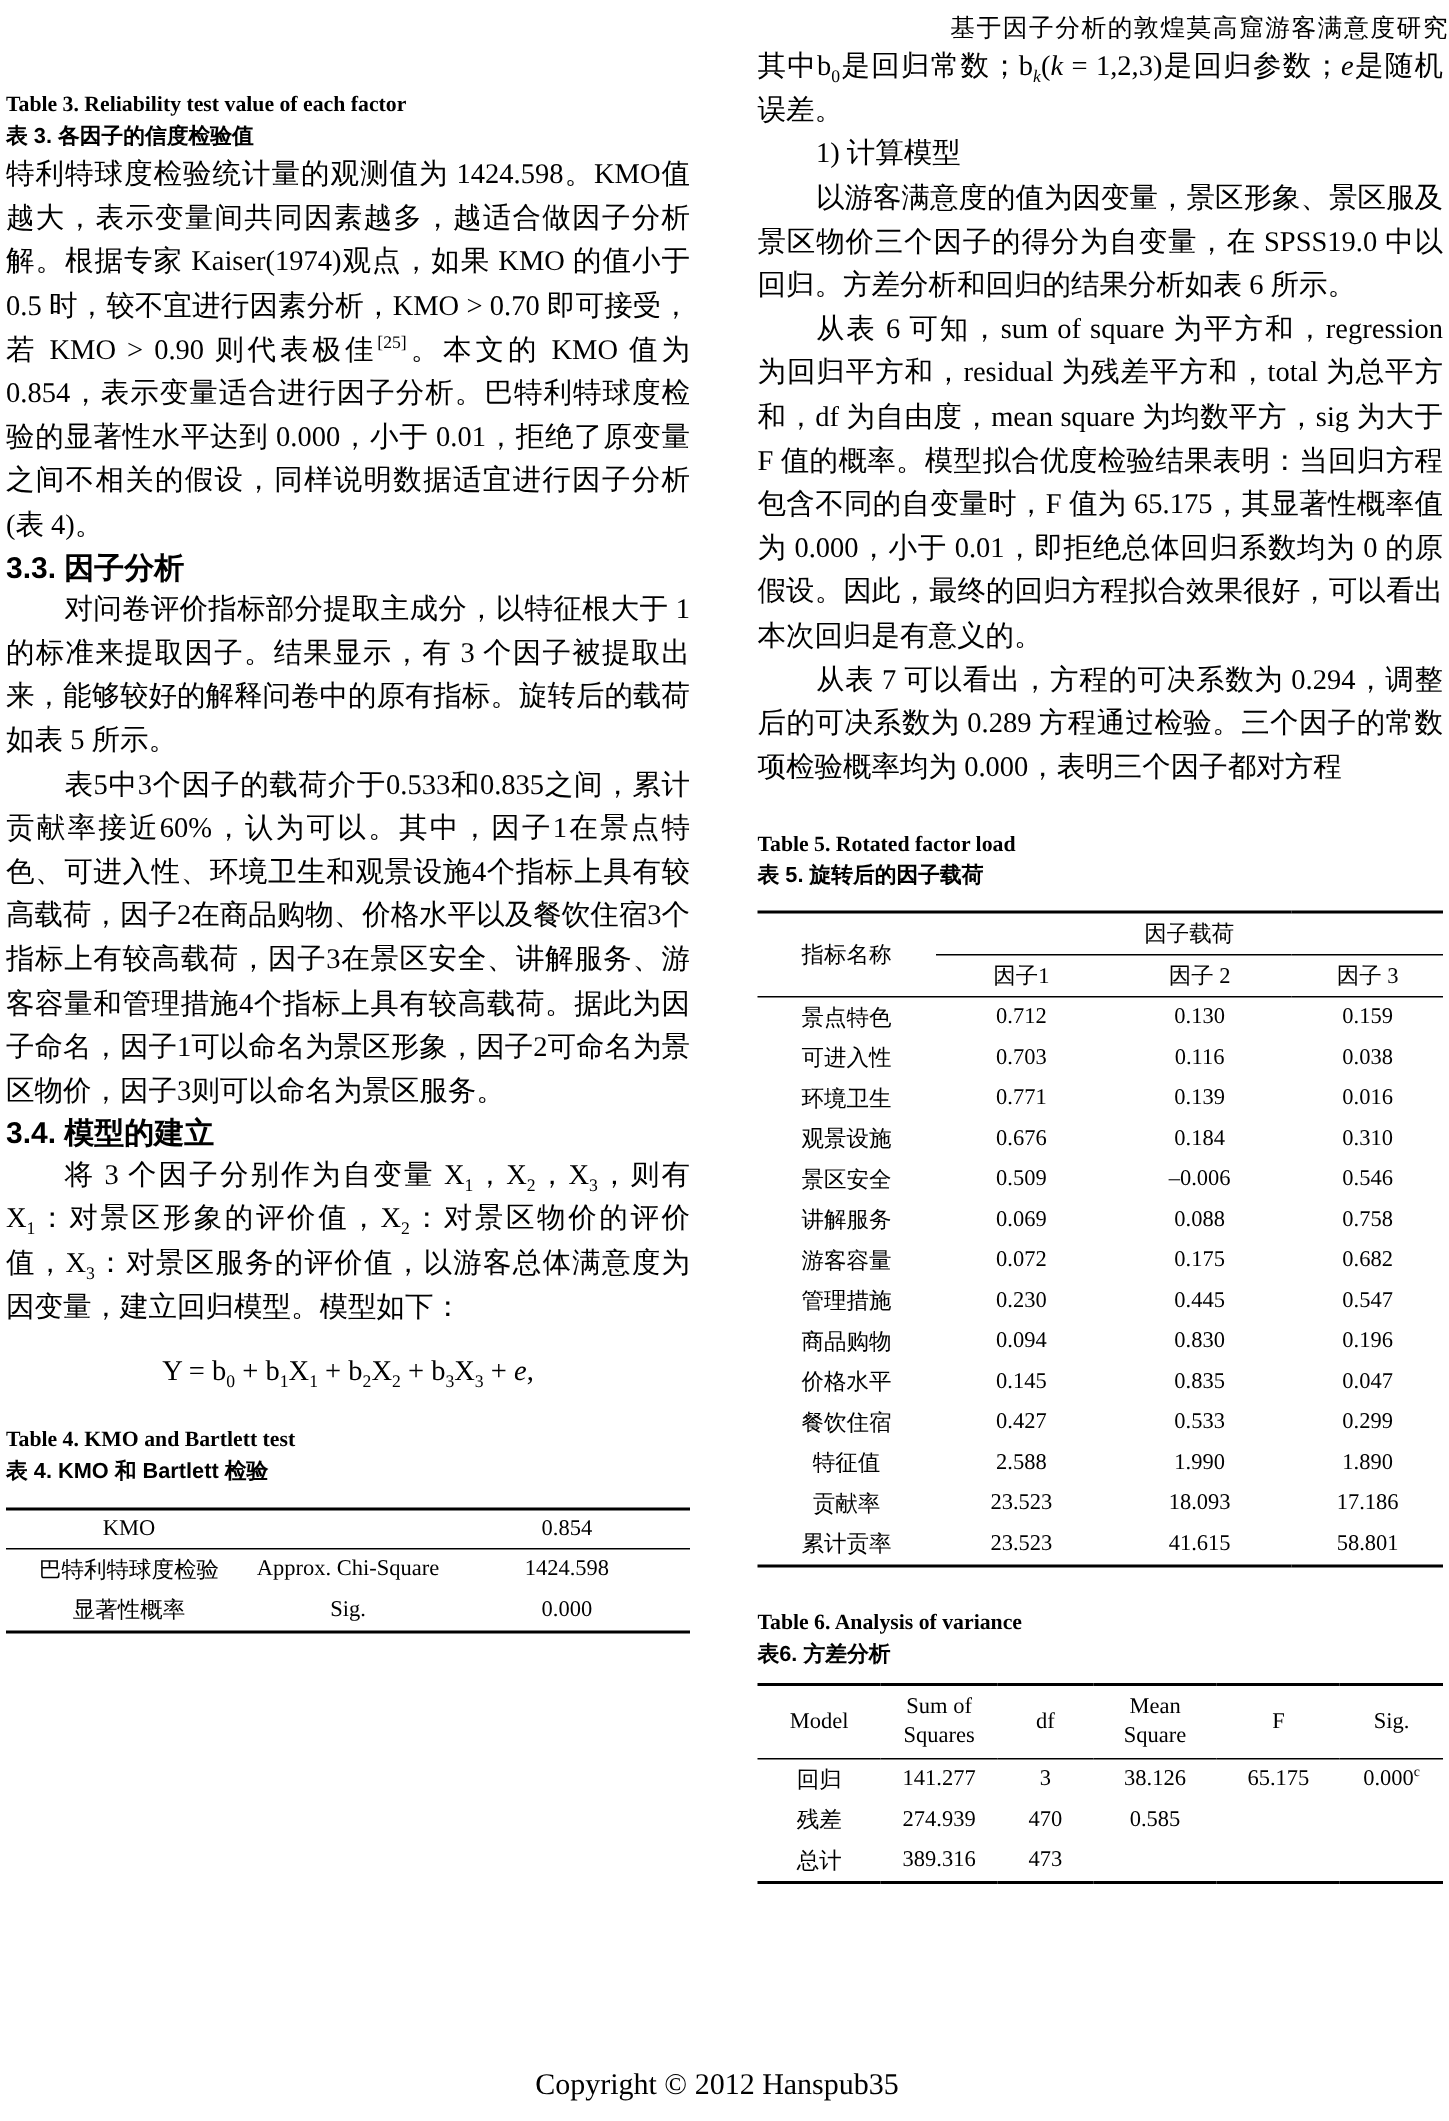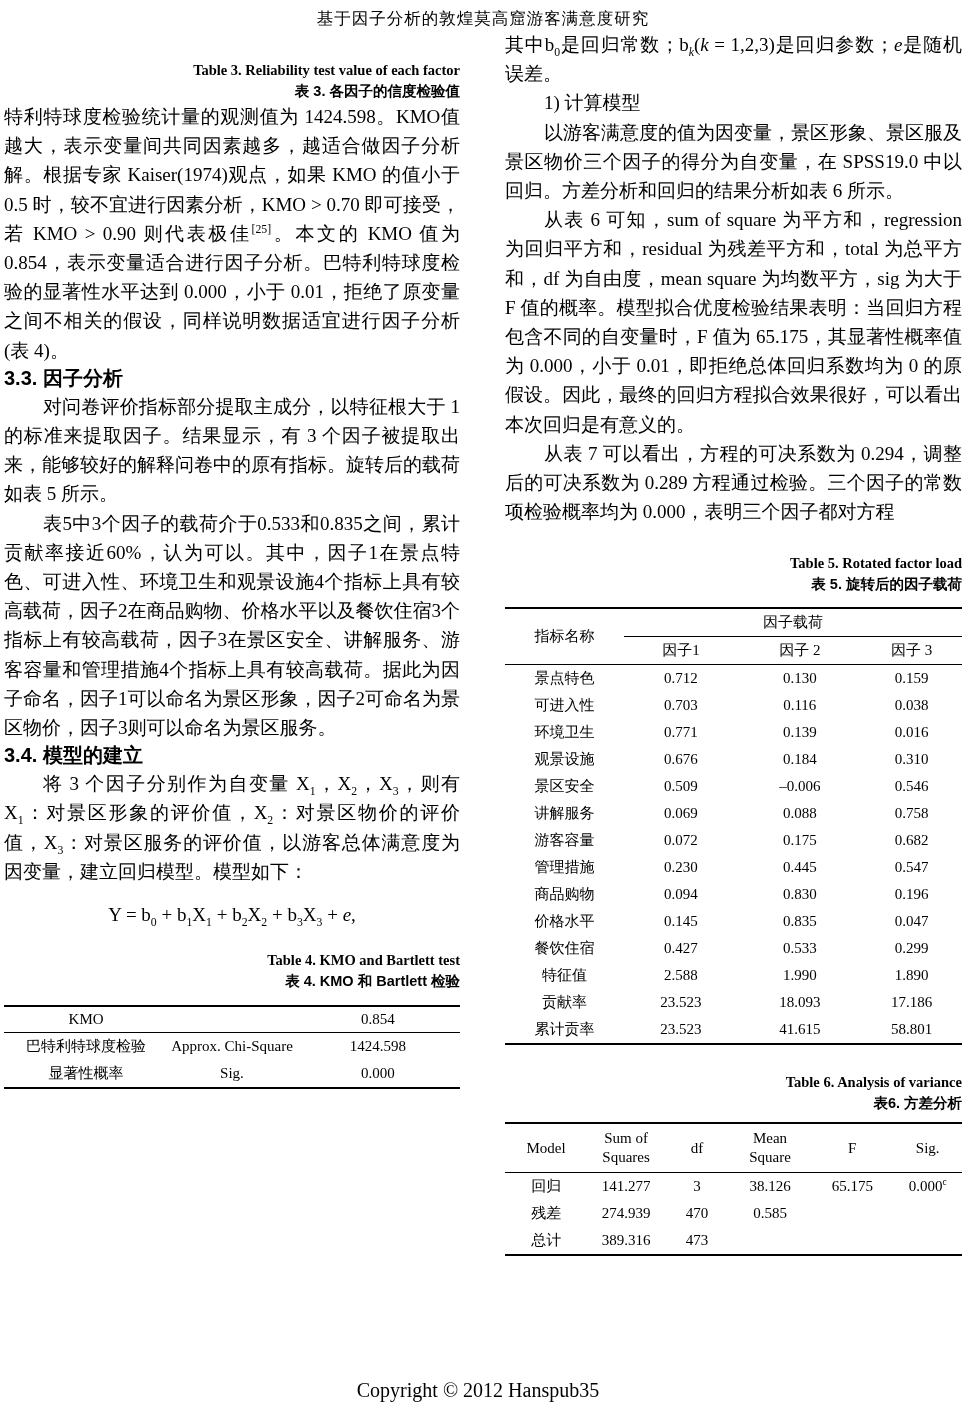--- a/index.html
+++ b/index.html
@@ -6,21 +6,21 @@
   .page {
     position: relative;
     width: 966px;
     height: 1414px;
     background: #ffffff;
     color: #000000;
     font-family: "Liberation Serif", "DejaVu Serif", serif;
     overflow: hidden;
   }
   .doc-title {
-    text-align: center;
+    text-align: right;
     font-size: 16.5px;
     margin-top: 8px;
     letter-spacing: 1px;
   }
   .columns {
     display: flex;
     gap: 45px;
     padding: 0 4px;
   }
   .col { width: 456px; }
@@ -35,21 +35,21 @@
   p.indent { text-indent: 2.05em; }
 
   h2.section {
     font-family: "Liberation Sans", "DejaVu Sans", sans-serif;
     font-size: 20px;
     font-weight: bold;
     margin: 0;
   }
 
   .caption {
-    text-align: right;
+    text-align: left;
     font-weight: bold;
     line-height: 21px;
     font-size: 14.5px;
   }
   .caption .en { font-family: "Liberation Serif", "DejaVu Serif", serif; }
   .caption .zh { font-family: "Liberation Sans", "DejaVu Sans", sans-serif; }
 
   table.sci {
     width: 100%;
     border-collapse: collapse;

